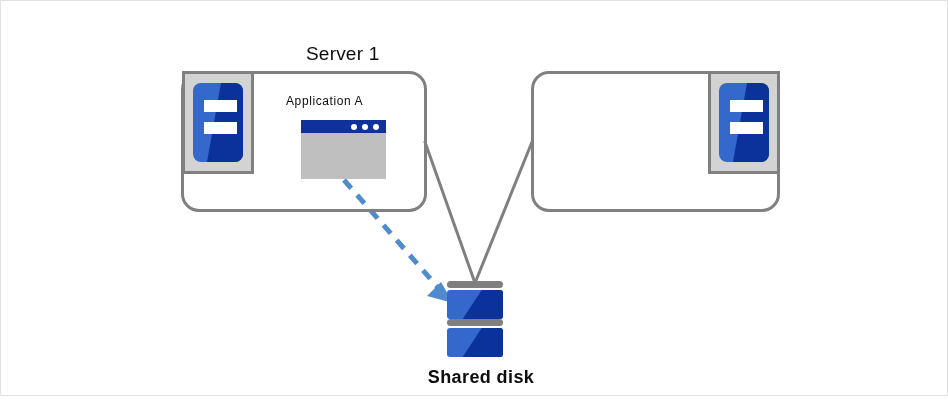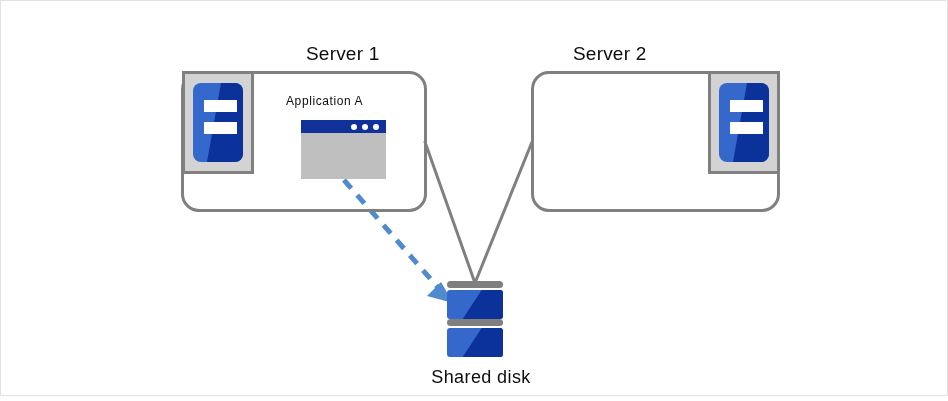--- a/index.html
+++ b/index.html
@@ -44,20 +44,21 @@
   #disk-label {
     position: absolute;
     left: 420px;
     top: 366px;
     width: 120px;
     text-align: center;
     font-size: 18px;
     color: #0d0d0d;
     white-space: nowrap;
     letter-spacing: 0.4px;
+    font-weight: bold;
   }
 
   
   .server-box {
     position: absolute;
     border: 3px solid #808080;
     border-radius: 18px;
     background: transparent;
     box-sizing: border-box;
   }
@@ -214,21 +215,20 @@
   <div id="app-a-label">Application A</div>
 
   <div id="app-window">
     <div class="titlebar">
       <span class="dot d1"></span>
       <span class="dot d2"></span>
       <span class="dot d3"></span>
     </div>
   </div>
 
-  <div class="title-label" id="server2-title">Server 2</div>
 
   <div class="server-box" id="server2-box"></div>
 
   <div class="server-icon" id="server2-icon">
     <div class="chassis">
       <div class="wedge"></div>
       <div class="bar b1"></div>
       <div class="bar b2"></div>
     </div>
   </div>

